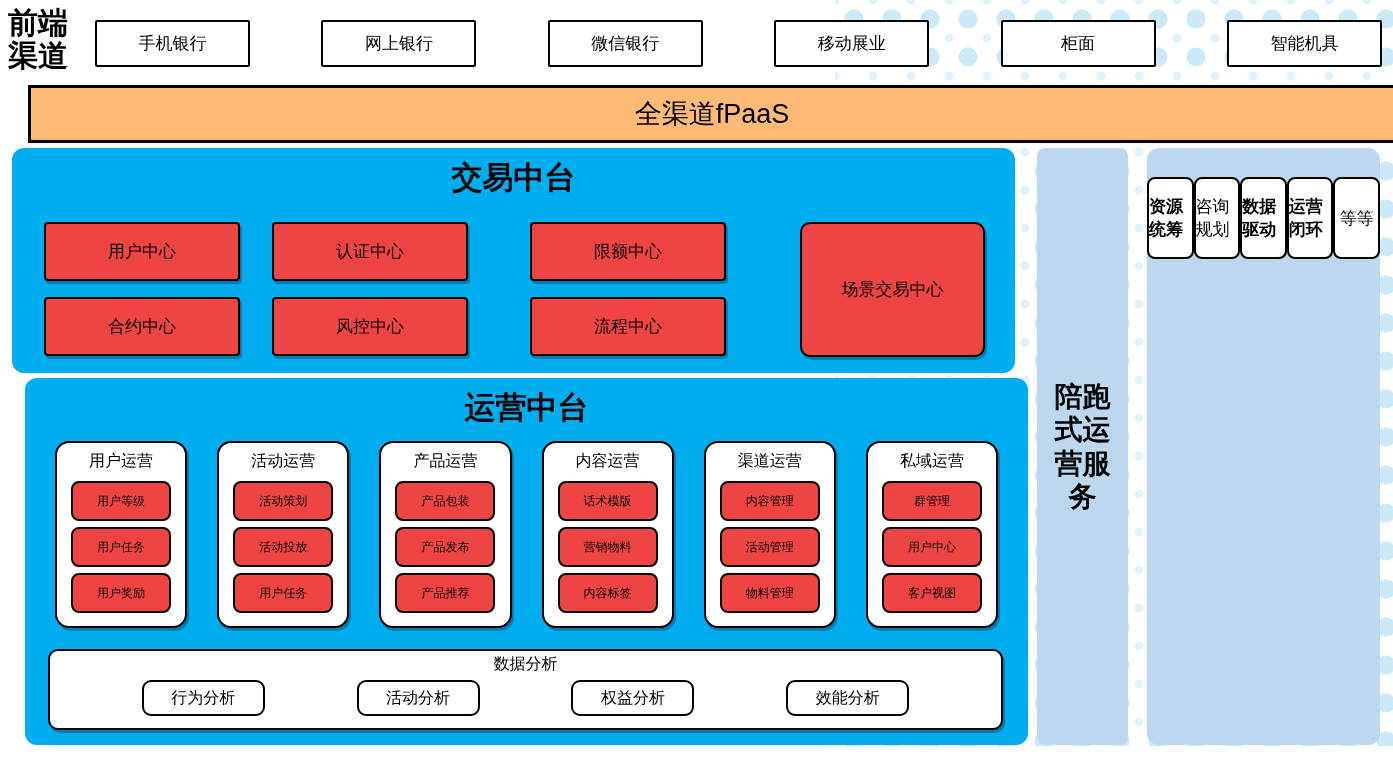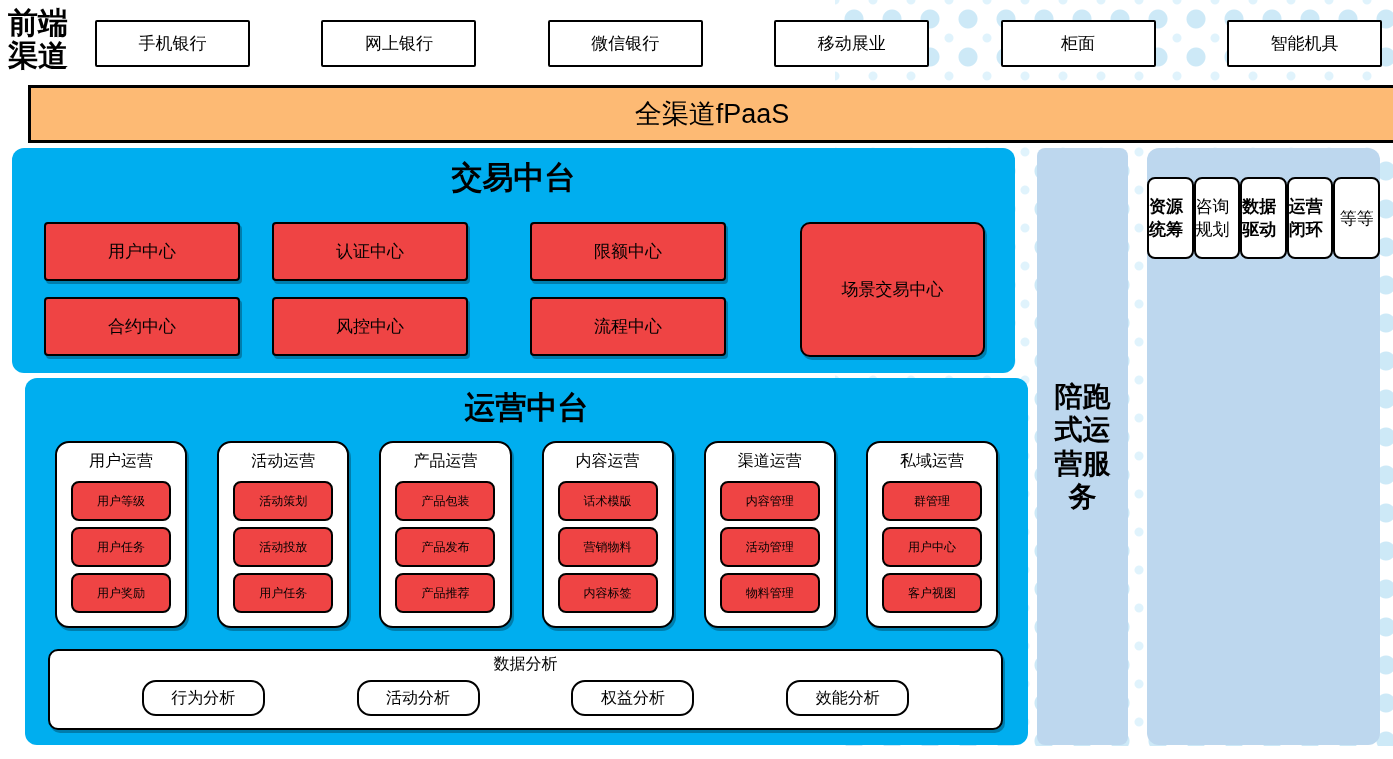--- a/index.html
+++ b/index.html
@@ -75,21 +75,21 @@
 
   
   .analysis-band{
     position:absolute; left:23px; top:271px; width:955px; height:81px;
     background:#fff; border:2px solid #000; border-radius:10px;
     box-shadow:2px 3px 0 rgba(0,0,0,0.28);
   }
   .analysis-title{ text-align:center; font-size:16px; margin-top:3px; }
   .analysis-boxes{ display:flex; justify-content:space-evenly; margin-top:5px; }
   .analysis-box{
-    width:123px; height:36px; background:#fff; border:2px solid #000; border-radius:14px;
+    width:123px; height:36px; background:#fff; border:2px solid #000; border-radius:9px;
     display:flex; align-items:center; justify-content:center; font-size:16px;
   }
 
   
   .side-bar{
     position:absolute; left:1037px; top:148px; width:91px; height:597px; z-index:1;
     background:#BDD7EE; border-radius:8px;
     display:flex; align-items:center; justify-content:center;
   }
   .side-bar-text{

